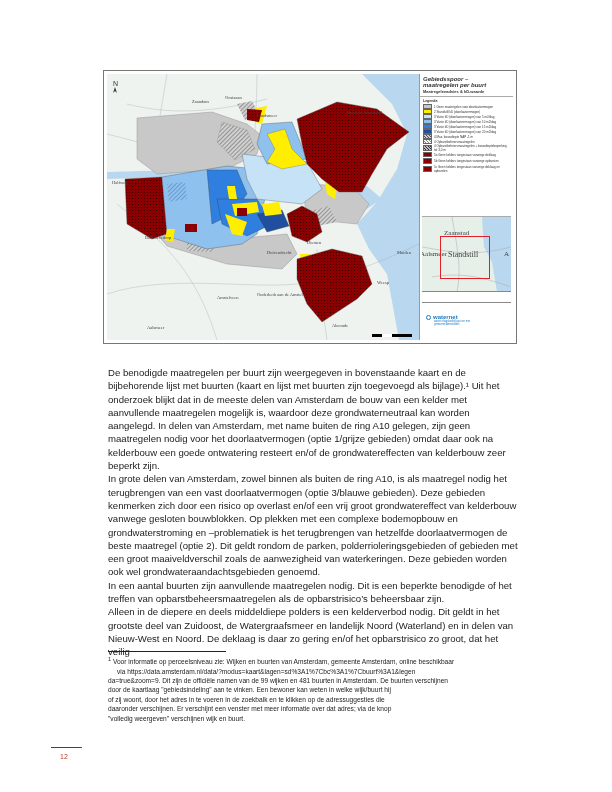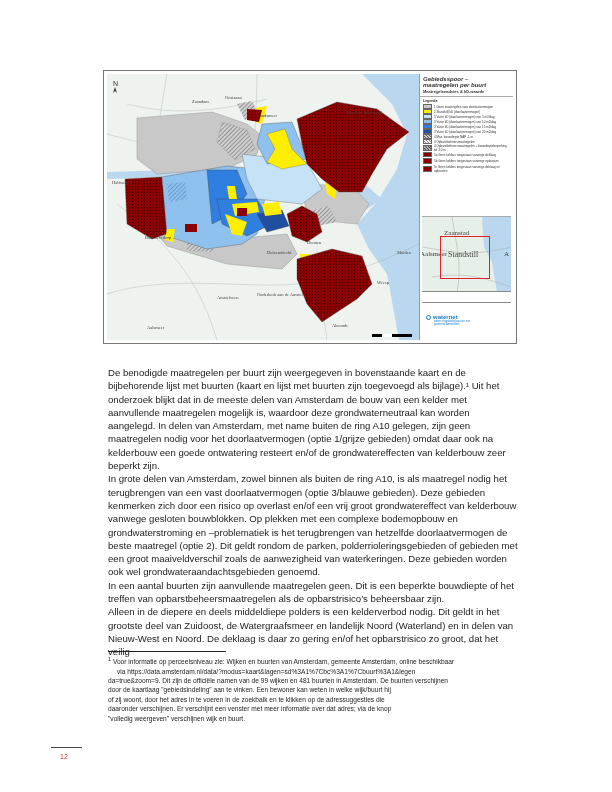--- a/index.html
+++ b/index.html
@@ -211,21 +211,21 @@
         </div>
       <div class="tag">waterschapsbedrijf gaat en met</div>
       <div class="tag">gemeente Amsterdam</div>
     </div>
   </div>
 </div>
 
 <div class="body">
   <p>De benodigde maatregelen per buurt zijn weergegeven in bovenstaande kaart en de bijbehorende lijst met buurten (kaart en lijst met buurten zijn toegevoegd als bijlage).¹ Uit het onderzoek blijkt dat in de meeste delen van Amsterdam de bouw van een kelder met aanvullende maatregelen mogelijk is, waardoor deze grondwaterneutraal kan worden aangelegd. In delen van Amsterdam, met name buiten de ring A10 gelegen, zijn geen maatregelen nodig voor het doorlaatvermogen (optie 1/grijze gebieden) omdat daar ook na kelderbouw een goede ontwatering resteert en/of de grondwatereffecten van kelderbouw zeer beperkt zijn.</p>
   <p>In grote delen van Amsterdam, zowel binnen als buiten de ring A10, is als maatregel nodig het terugbrengen van een vast doorlaatvermogen (optie 3/blauwe gebieden). Deze gebieden kenmerken zich door een risico op overlast en/of een vrij groot grondwatereffect van kelderbouw vanwege gesloten bouwblokken. Op plekken met een complexe bodemopbouw en grondwaterstroming en –problematiek is het terugbrengen van hetzelfde doorlaatvermogen de beste maatregel (optie 2). Dit geldt rondom de parken, polderrioleringsgebieden of gebieden met een groot maaiveldverschil zoals de aanwezigheid van waterkeringen. Deze gebieden worden ook wel grondwateraandachtsgebieden genoemd.</p>
-  <p>In een aantal buurten zijn aanvullende maatregelen geen. Dit is een beperkte bouwdiepte of het treffen van opbarstbeheersmaatregelen als de opbarstrisico’s beheersbaar zijn.</p>
+  <p>In een aantal buurten zijn aanvullende maatregelen nodig. Dit is een beperkte benodigde of het treffen van opbarstbeheersmaatregelen als de opbarstrisico’s beheersbaar zijn.</p>
   <p>Alleen in de diepere en deels middeldiepe polders is een kelderverbod nodig. Dit geldt in het grootste deel van Zuidoost, de Watergraafsmeer en landelijk Noord (Waterland) en in delen van Nieuw-West en Noord. De deklaag is daar zo gering en/of het opbarstrisico zo groot, dat het veilig</p>
 </div>
 
 <div class="fn-rule"></div>
 <div class="footnote">
   <div><sup>1</sup> <span>Voor informatie op perceelsniveau zie: Wijken en buurten van Amsterdam, gemeente Amsterdam, online beschikbaar</span></div>
   <div class="fn-line2">via https://data.amsterdam.nl/data/?modus=kaart&amp;lagen=sd%3A1%7Cbc%3A1%7Cbuurt%3A1&amp;legen</div>
   <div>da=true&amp;zoom=9. Dit zijn de officiële namen van de 99 wijken en 481 buurten in Amsterdam. De buurten verschijnen</div>
   <div>door de kaartlaag "gebiedsindeling" aan te vinken. Een bewoner kan weten in welke wijk/buurt hij</div>
   <div>of zij woont, door het adres in te voeren in de zoekbalk en te klikken op de adressuggesties die</div>

